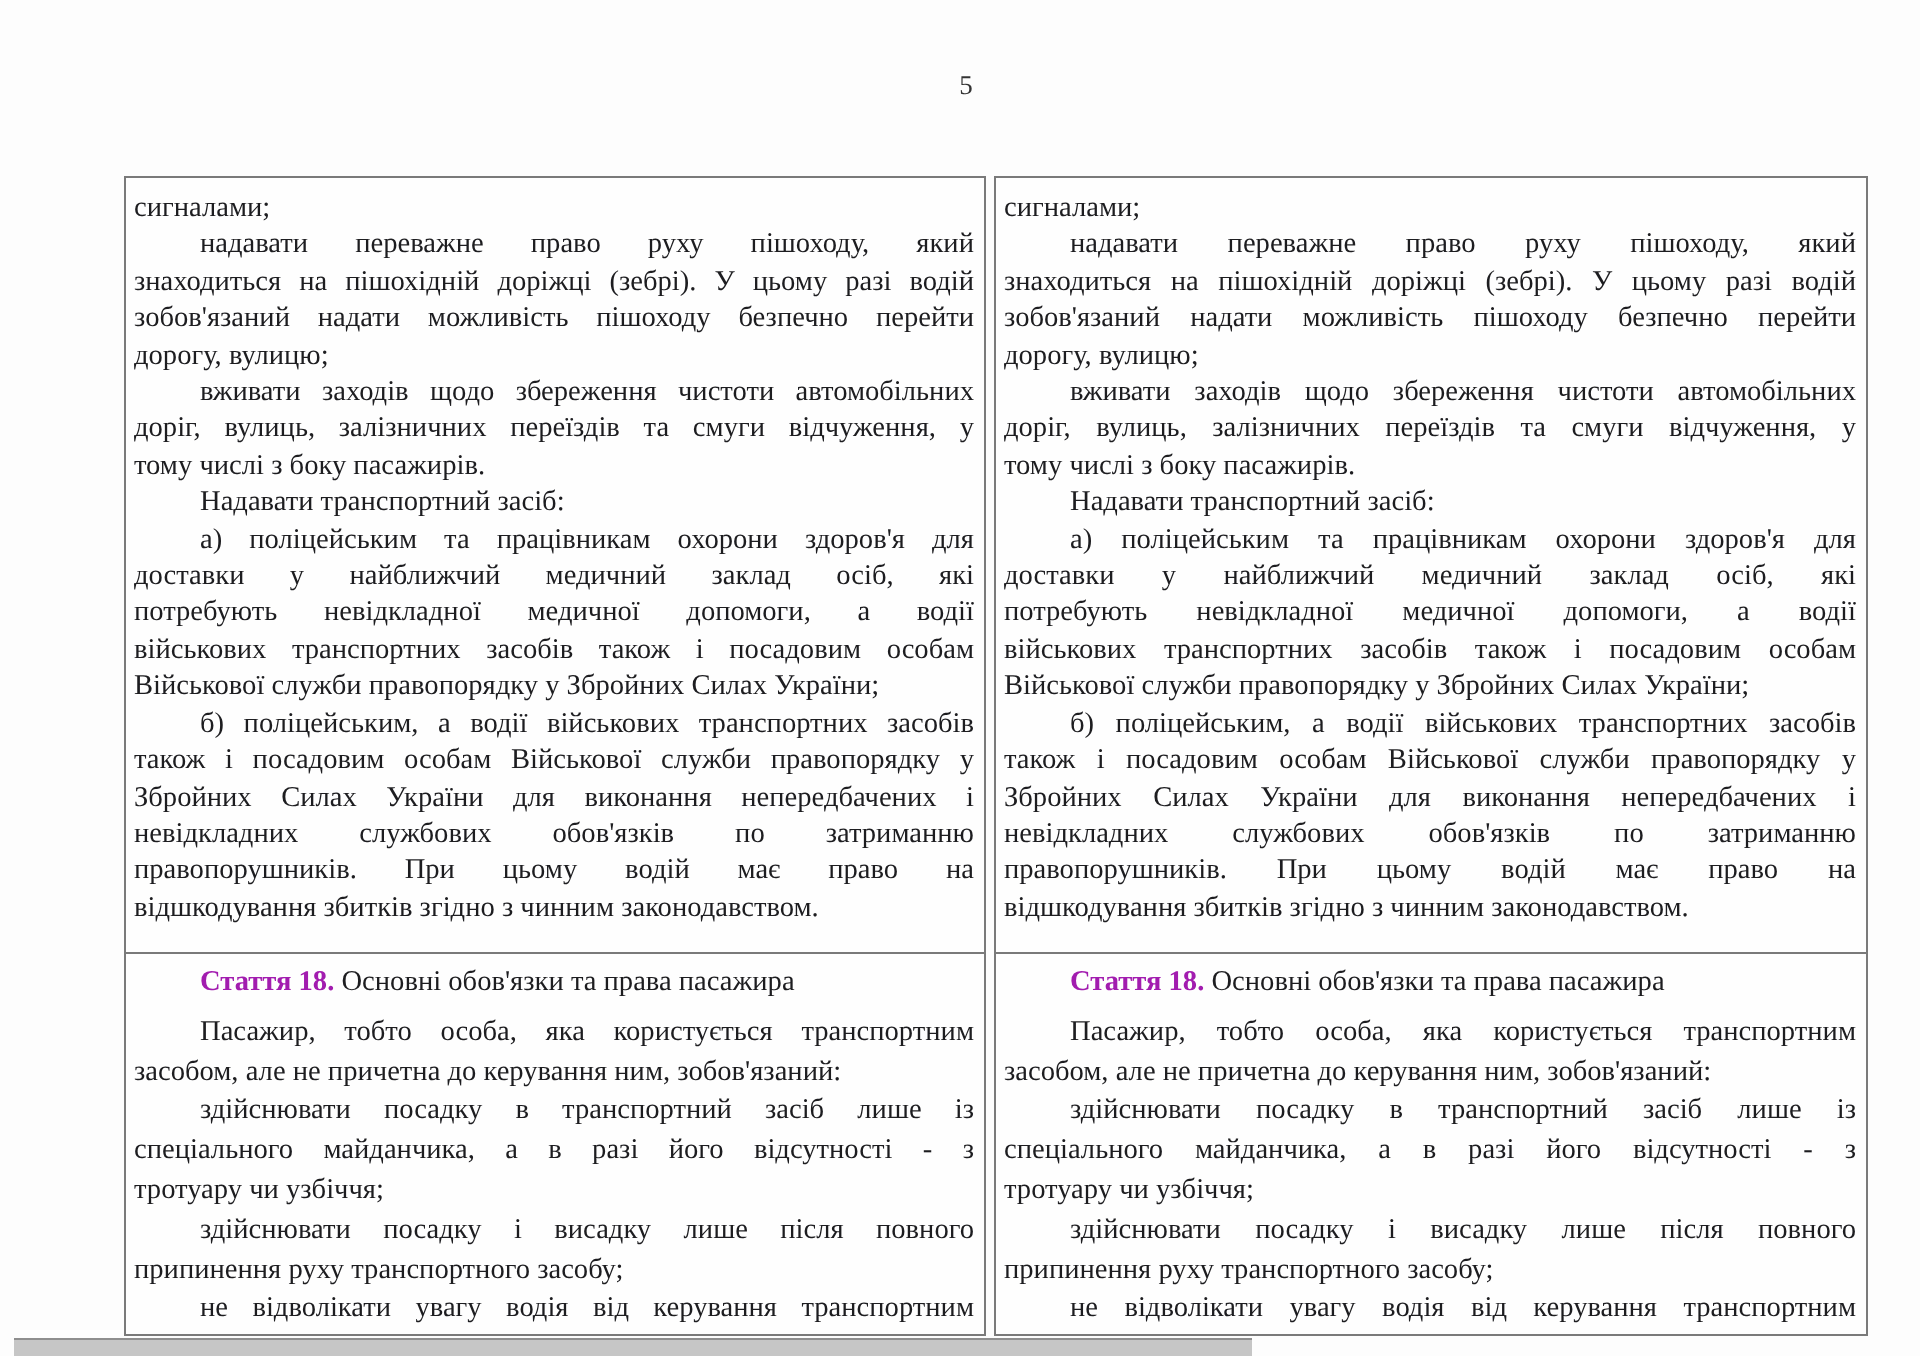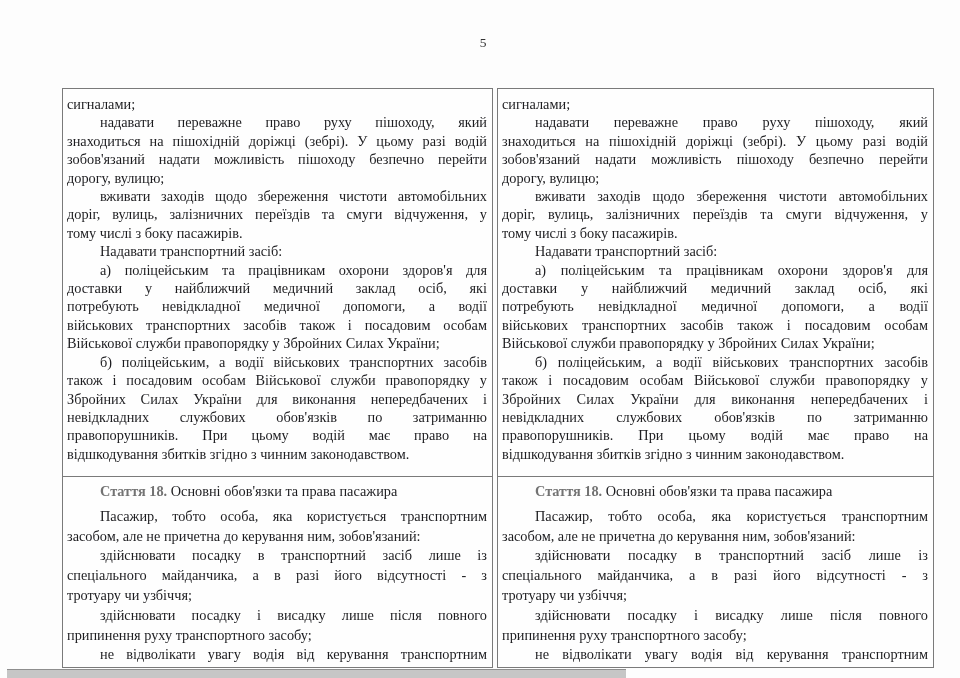--- a/index.html
+++ b/index.html
@@ -25,21 +25,21 @@
   .line {
     font-size:14.3px; color:#1d1d20;
     text-align:justify; text-align-last:justify;
     overflow:hidden; white-space:normal;
   }
   .cell-1 .line { line-height:18.4px; }
   .cell-2 .line { line-height:19.8px; }
   .line.last { text-align-last:left; }
   .line.ind  { text-indent:33px;font-family:Liberation Serif, serif; }
   .para.gap-after { margin-bottom:5px; }
-  .line b { font-weight:bold; color:#737373; }
+  .line b { font-weight:bold; color:#a21caf; }
   .bottom-bar {
     position:absolute; top:669px; left:7px; width:619px; height:9px;
     background:#c6c6c6; border-top:1px solid #8e8e8e;
     border-bottom:1px solid #b0b0b0;
   }
 </style>
 </head>
 <body>
 
 <div class="canvas">

